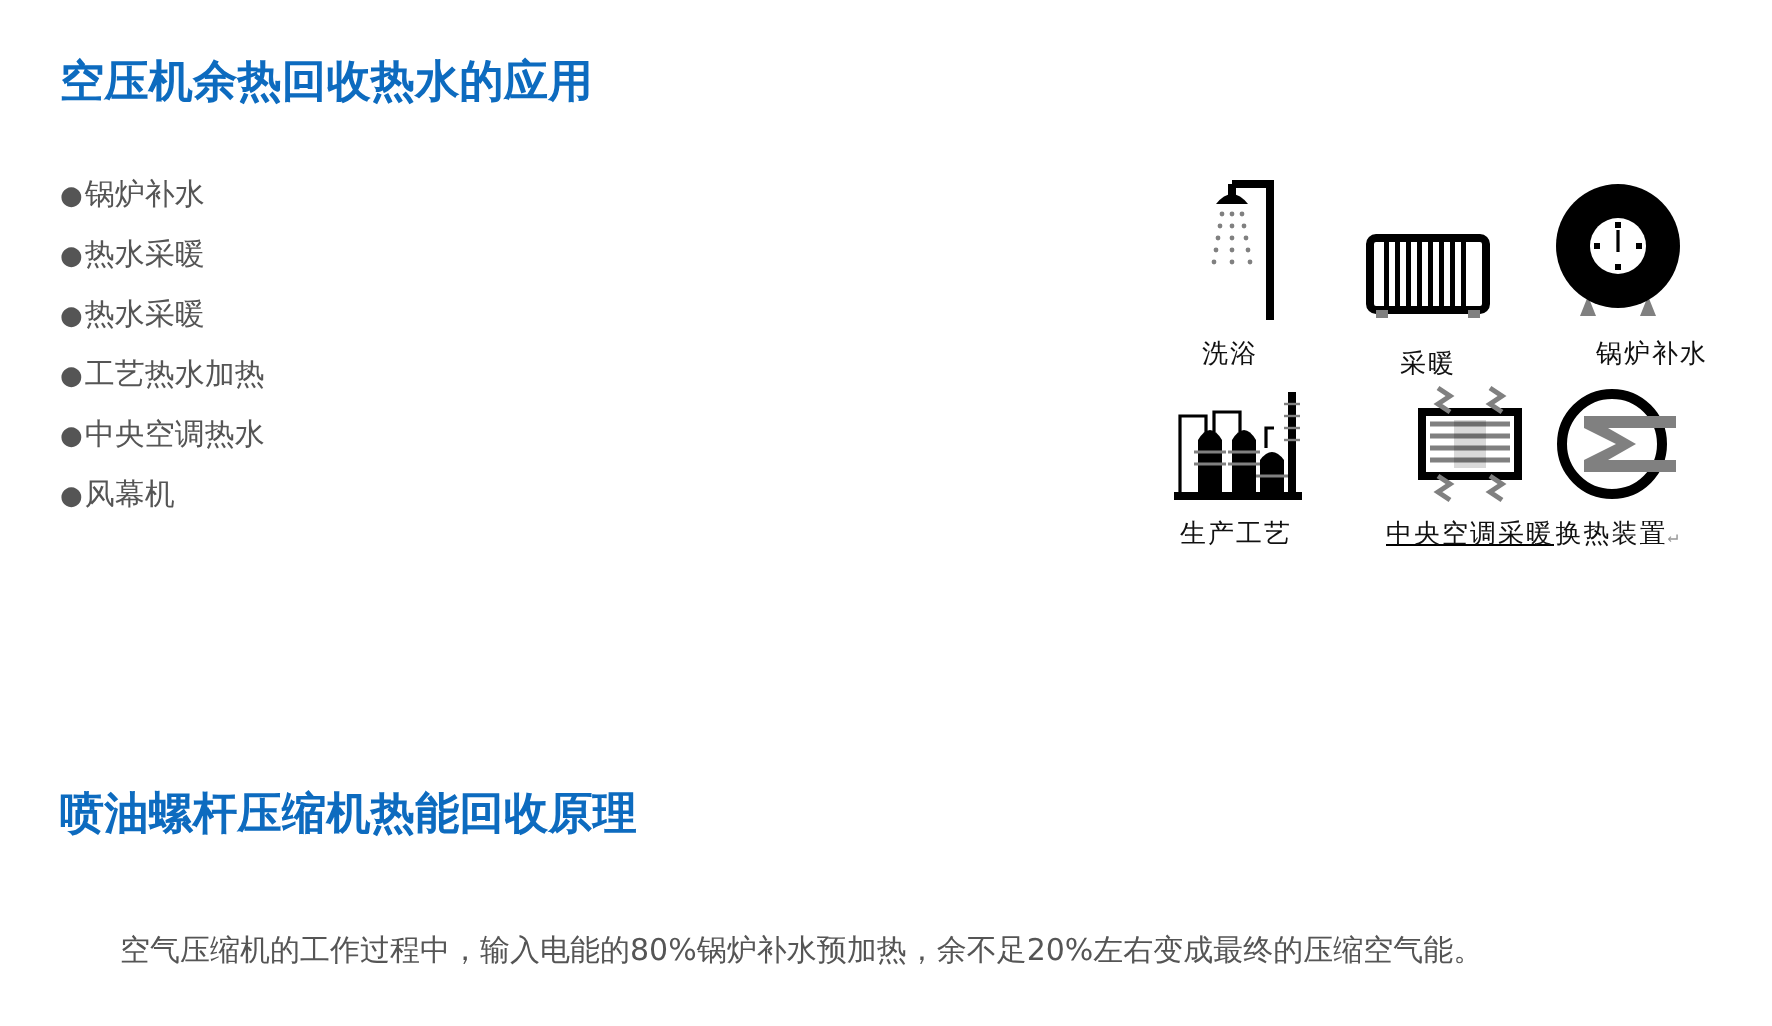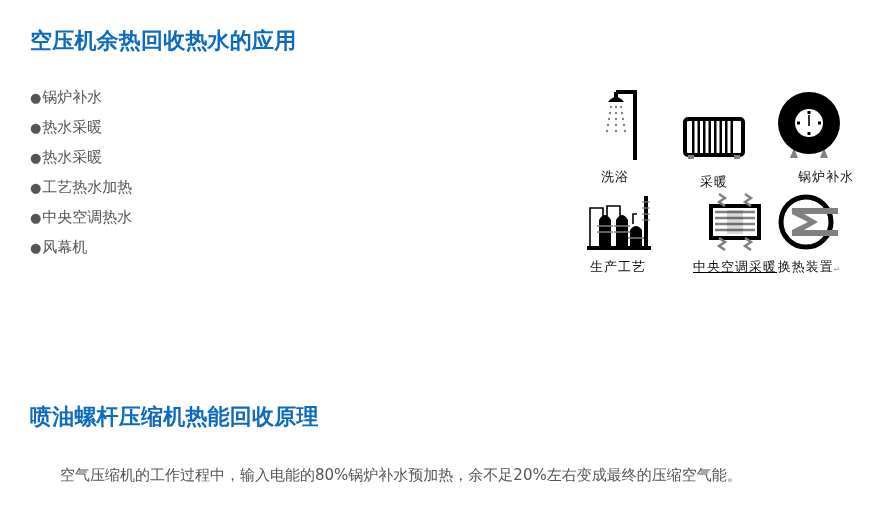--- a/index.html
+++ b/index.html
@@ -1,20 +1,20 @@
 <!DOCTYPE html>
 <html><head>
 <meta charset="utf-8">
 <style>
   html, body { margin:0; padding:0; background:#ffffff; }
   body { width:886px; height:513px; position:relative; overflow:hidden;
          font-family:"DejaVu Sans","Liberation Sans",sans-serif; }
   .h2 { position:absolute; left:30px; color:#0d6bbf; font-size:22px; font-weight:bold; letter-spacing:0.2px; margin:0; }
   #title1 { top:26px; }
-  #title2 { top:402px;font-family:Liberation Mono, monospace; }
+  #title2 { top:392px;font-family:Liberation Mono, monospace; }
   ul.apps { position:absolute; left:30px; top:86px; margin:0; padding:0; list-style:none; }
   ul.apps li { font-size:15px; color:#555555; height:30px; line-height:22px; }
   ul.apps li .dot { color:#555555; font-size:13px; margin-right:1px; }
   .icons { position:absolute; left:585px; top:88px; width:280px; }
   .icon { position:absolute; width:90px; text-align:center; }
   .icon svg { display:block; margin:0 auto; }
   .icon .lbl { font-size:13px; color:#111; margin-top:6px; white-space:nowrap; font-family:"DejaVu Sans Mono","Liberation Mono",monospace; letter-spacing:1px; }
   .para { position:absolute; left:60px; top:466px; font-size:15px; color:#555555; margin:0; }
   .ret { font-size:9px; color:#999; }
 </style>

